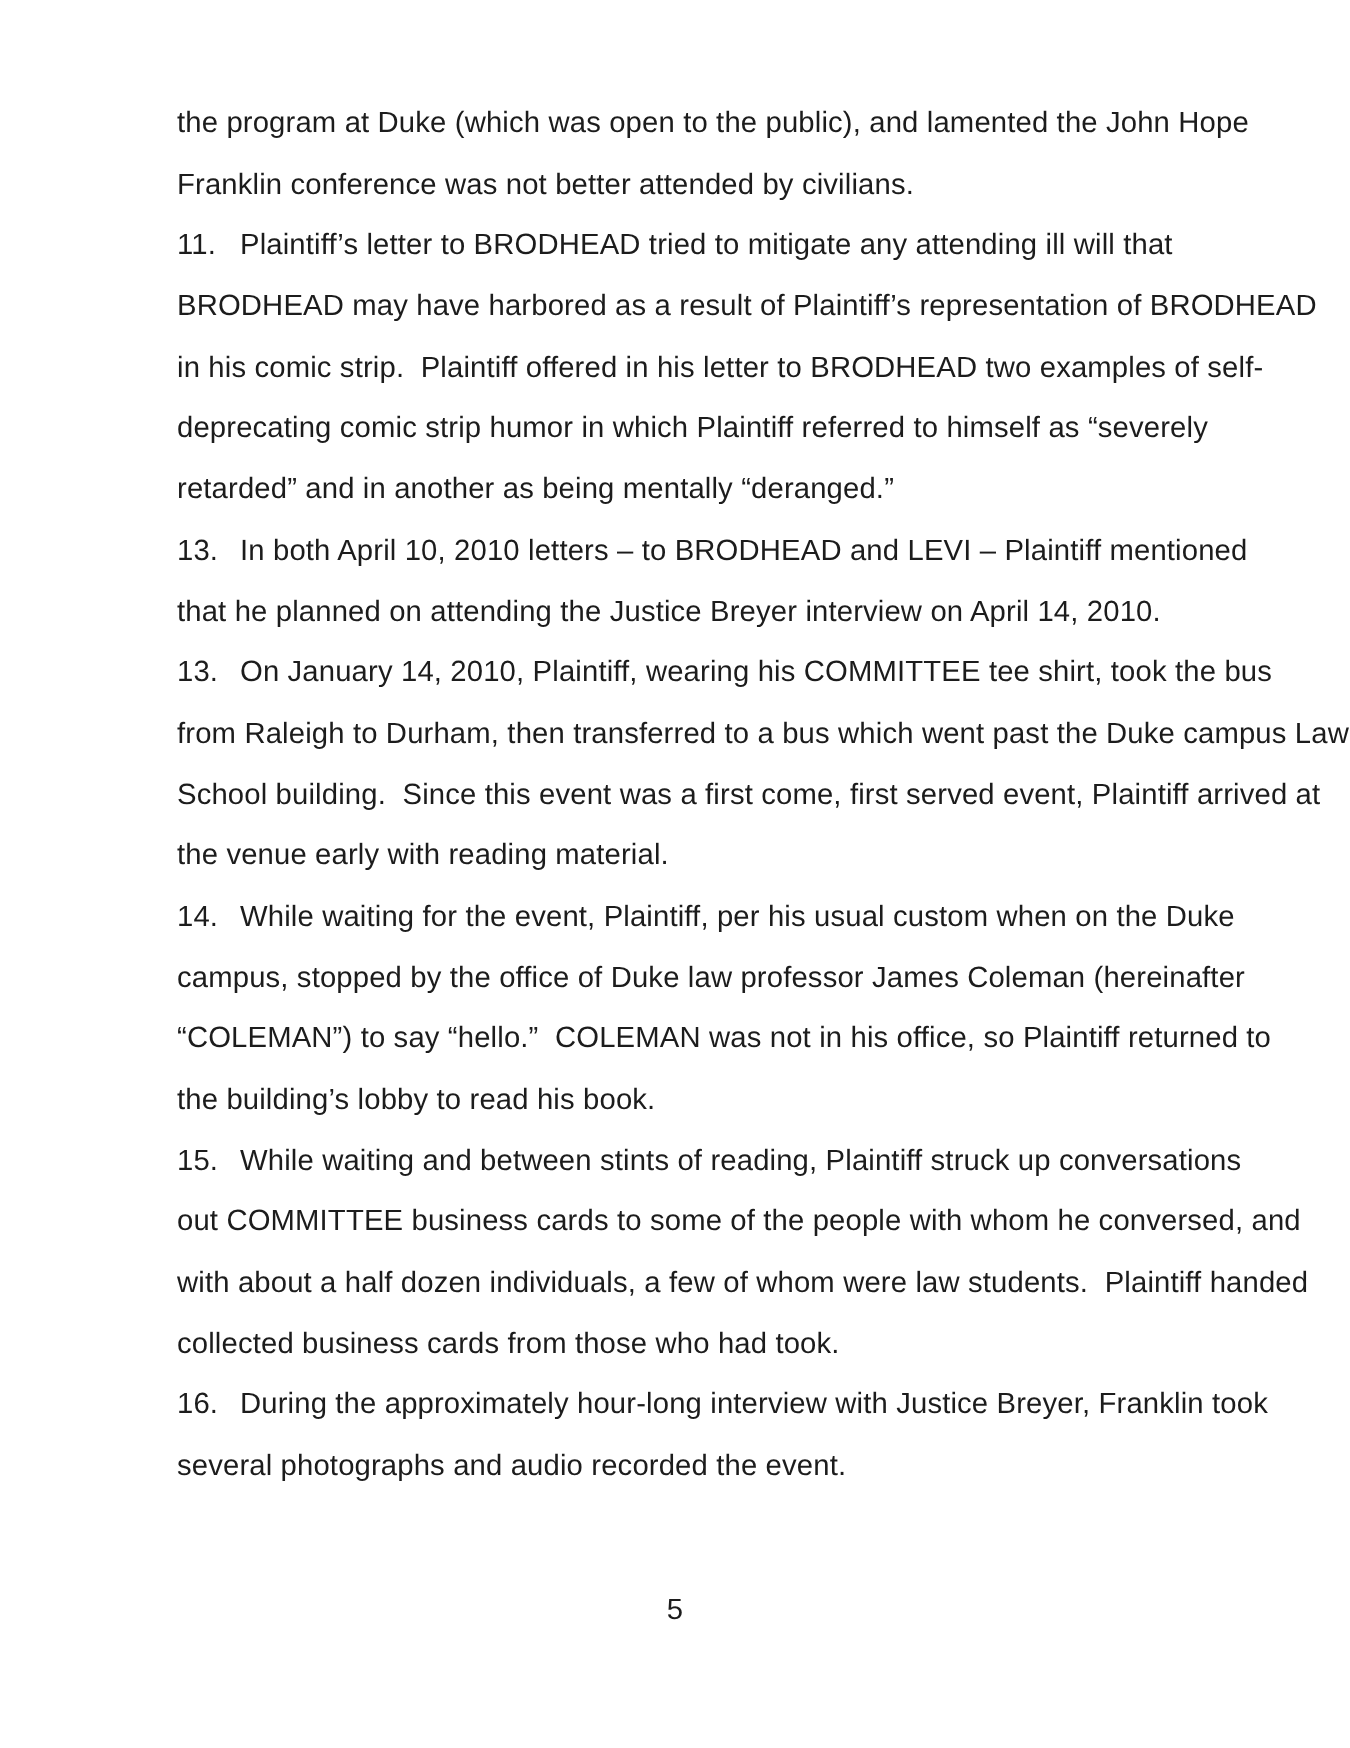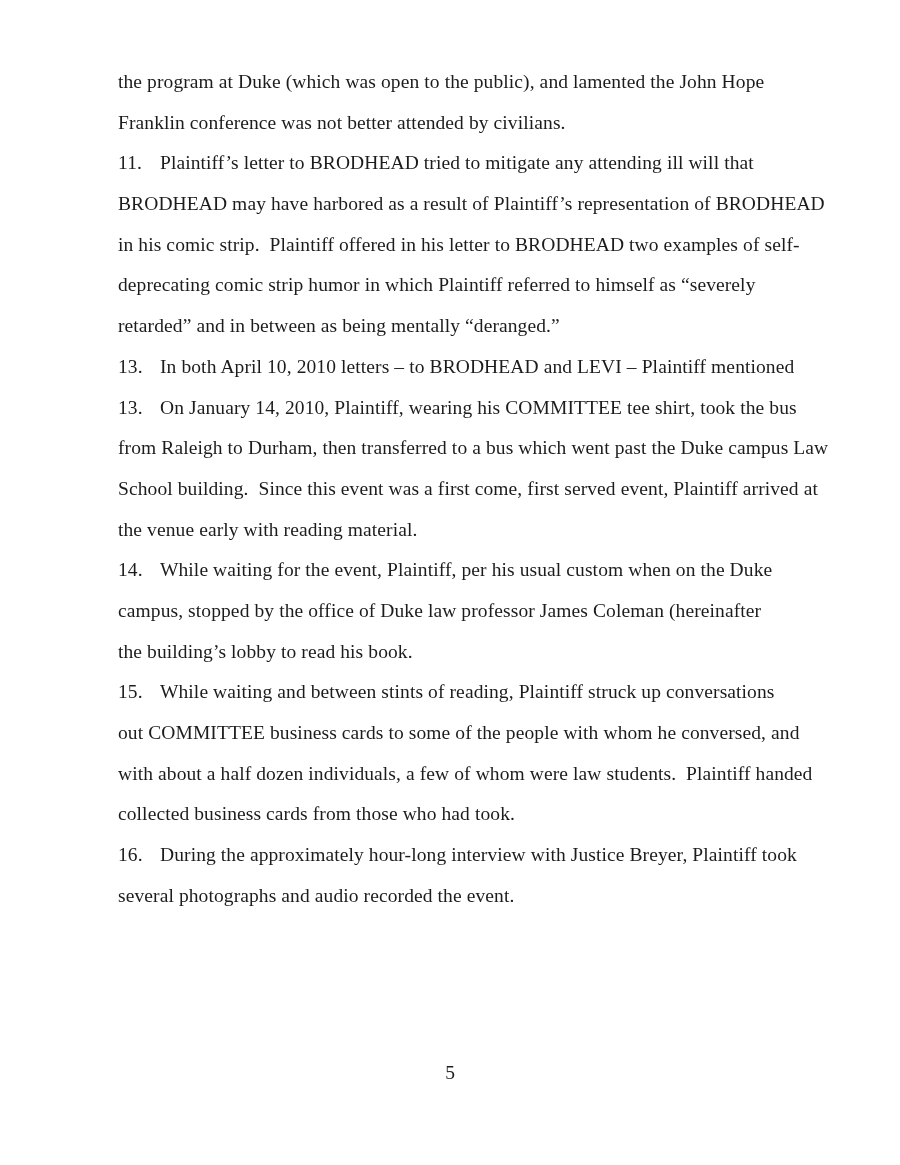--- a/index.html
+++ b/index.html
@@ -5,21 +5,21 @@
   html, body {
     margin: 0;
     padding: 0;
     background: #ffffff;
   }
   .page {
     position: relative;
     width: 900px;
     height: 1165px;
     background: #ffffff;
-    font-family: Liberation Serif, serif;
+    font-family: Liberation Sans, sans-serif;
     color: #1c1c1c;
     overflow: hidden;
   }
   .doc-body {
     position: absolute;
     left: 118px;
     top: 62px;
     width: 672px;
   }
   .line {
@@ -47,30 +47,32 @@
 <body>
 
 <div class="page">
   <div class="doc-body">
       <div class="line">the program at Duke (which was open to the public), and lamented the John Hope</div>
       <div class="line">Franklin conference was not better attended by civilians.</div>
       <div class="line"><span class="para-num">11.</span><span>Plaintiff’s letter to BRODHEAD tried to mitigate any attending ill will that</span></div>
       <div class="line">BRODHEAD may have harbored as a result of Plaintiff’s representation of BRODHEAD</div>
       <div class="line">in his comic strip.  Plaintiff offered in his letter to BRODHEAD two examples of self-</div>
       <div class="line">deprecating comic strip humor in which Plaintiff referred to himself as “severely</div>
-      <div class="line">retarded” and in between as being mentally “deranged.”</div>
+      <div class="line">retarded” and in another as being mentally “deranged.”</div>
       <div class="line"><span class="para-num">13.</span><span>In both April 10, 2010 letters – to BRODHEAD and LEVI – Plaintiff mentioned</span></div>
+      <div class="line">that he planned on attending the Justice Breyer interview on April 14, 2010.</div>
       <div class="line"><span class="para-num">13.</span><span>On January 14, 2010, Plaintiff, wearing his COMMITTEE tee shirt, took the bus</span></div>
       <div class="line">from Raleigh to Durham, then transferred to a bus which went past the Duke campus Law</div>
       <div class="line">School building.  Since this event was a first come, first served event, Plaintiff arrived at</div>
       <div class="line">the venue early with reading material.</div>
       <div class="line"><span class="para-num">14.</span><span>While waiting for the event, Plaintiff, per his usual custom when on the Duke</span></div>
       <div class="line">campus, stopped by the office of Duke law professor James Coleman (hereinafter</div>
+      <div class="line">“COLEMAN”) to say “hello.”  COLEMAN was not in his office, so Plaintiff returned to</div>
       <div class="line">the building’s lobby to read his book.</div>
       <div class="line"><span class="para-num">15.</span><span>While waiting and between stints of reading, Plaintiff struck up conversations</span></div>
       <div class="line">out COMMITTEE business cards to some of the people with whom he conversed, and</div>
       <div class="line">with about a half dozen individuals, a few of whom were law students.  Plaintiff handed</div>
       <div class="line">collected business cards from those who had took.</div>
-      <div class="line"><span class="para-num">16.</span><span>During the approximately hour-long interview with Justice Breyer, Plaintiff took</span></div>
+      <div class="line"><span class="para-num">16.</span><span>During the approximately hour-long interview with Justice Breyer, Franklin took</span></div>
       <div class="line">several photographs and audio recorded the event.</div>
     </div>
   <div class="page-number">5</div>
 </div>
 
 </body></html>

